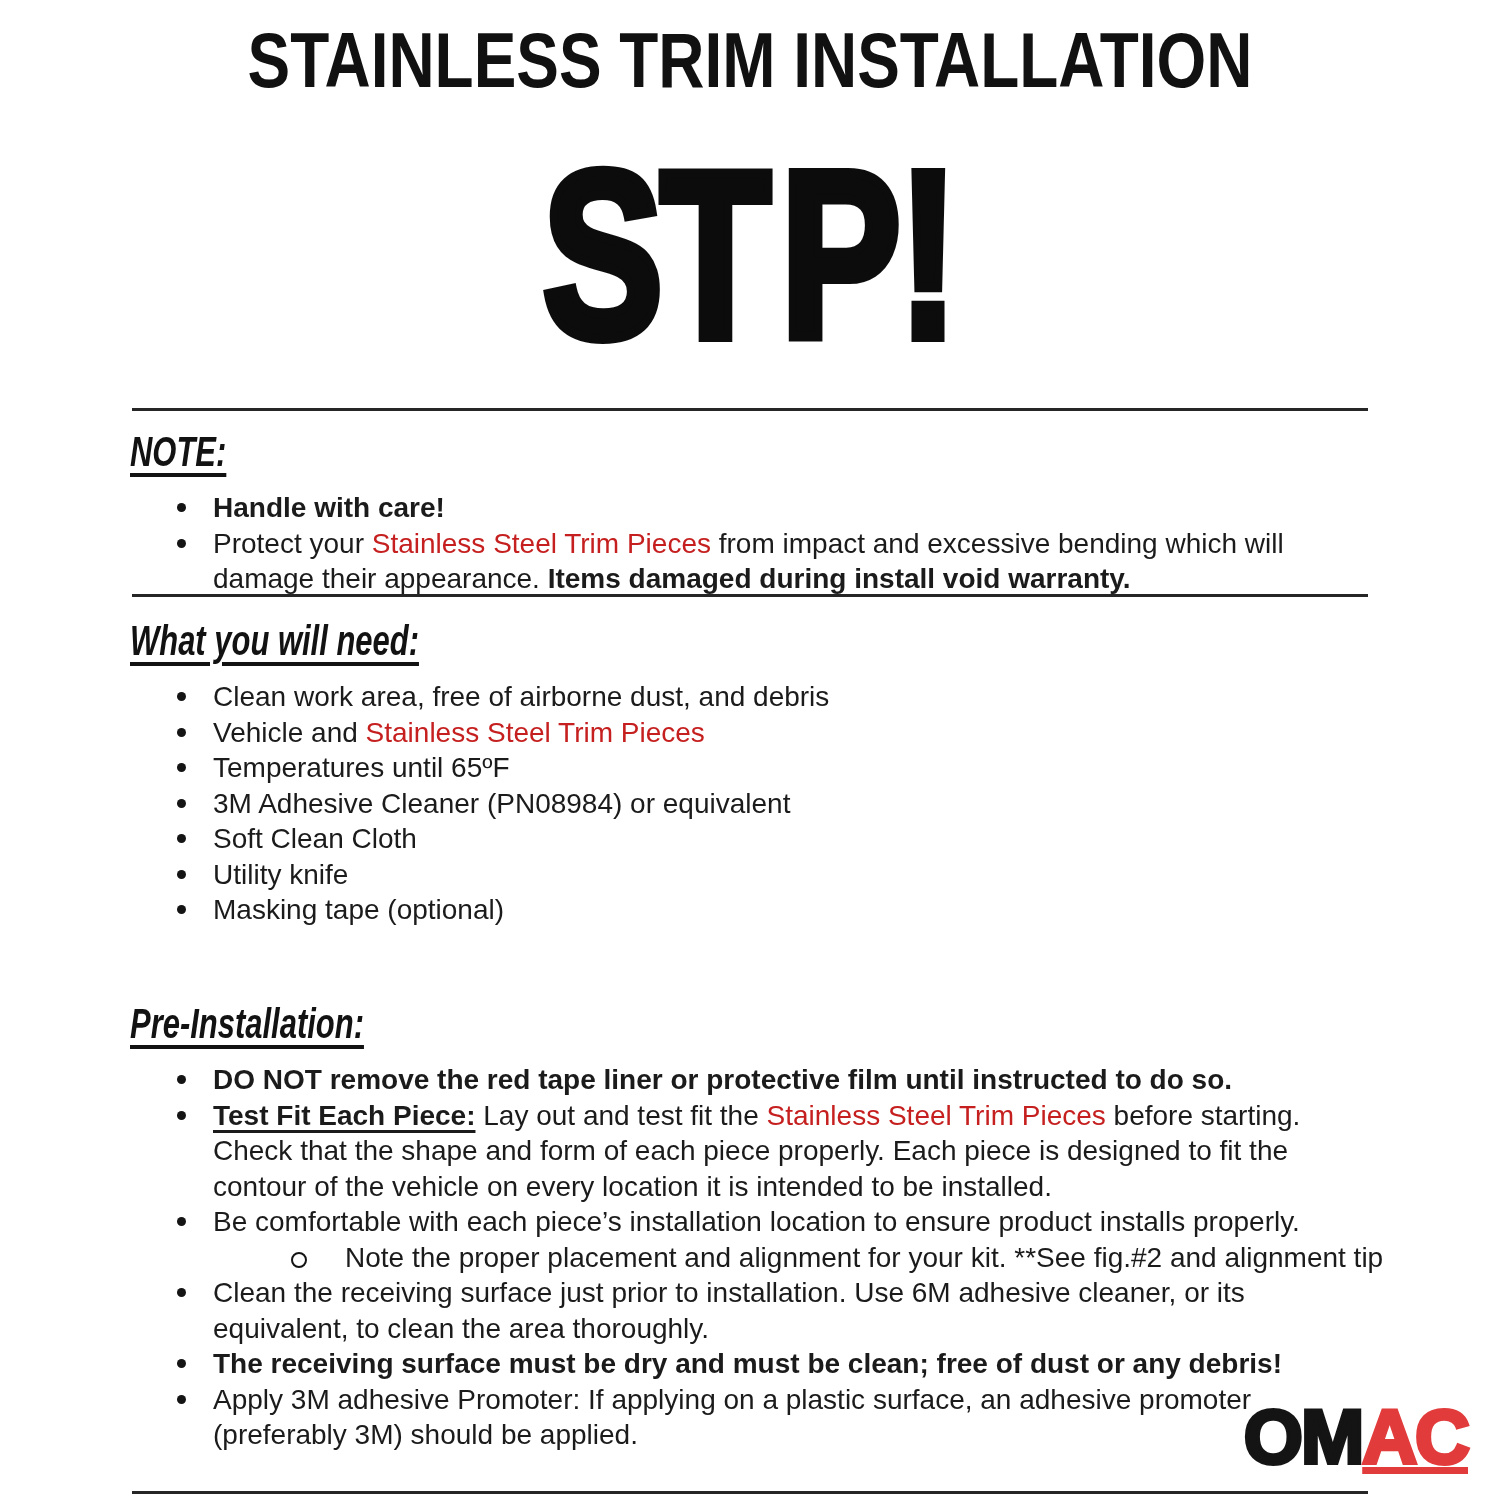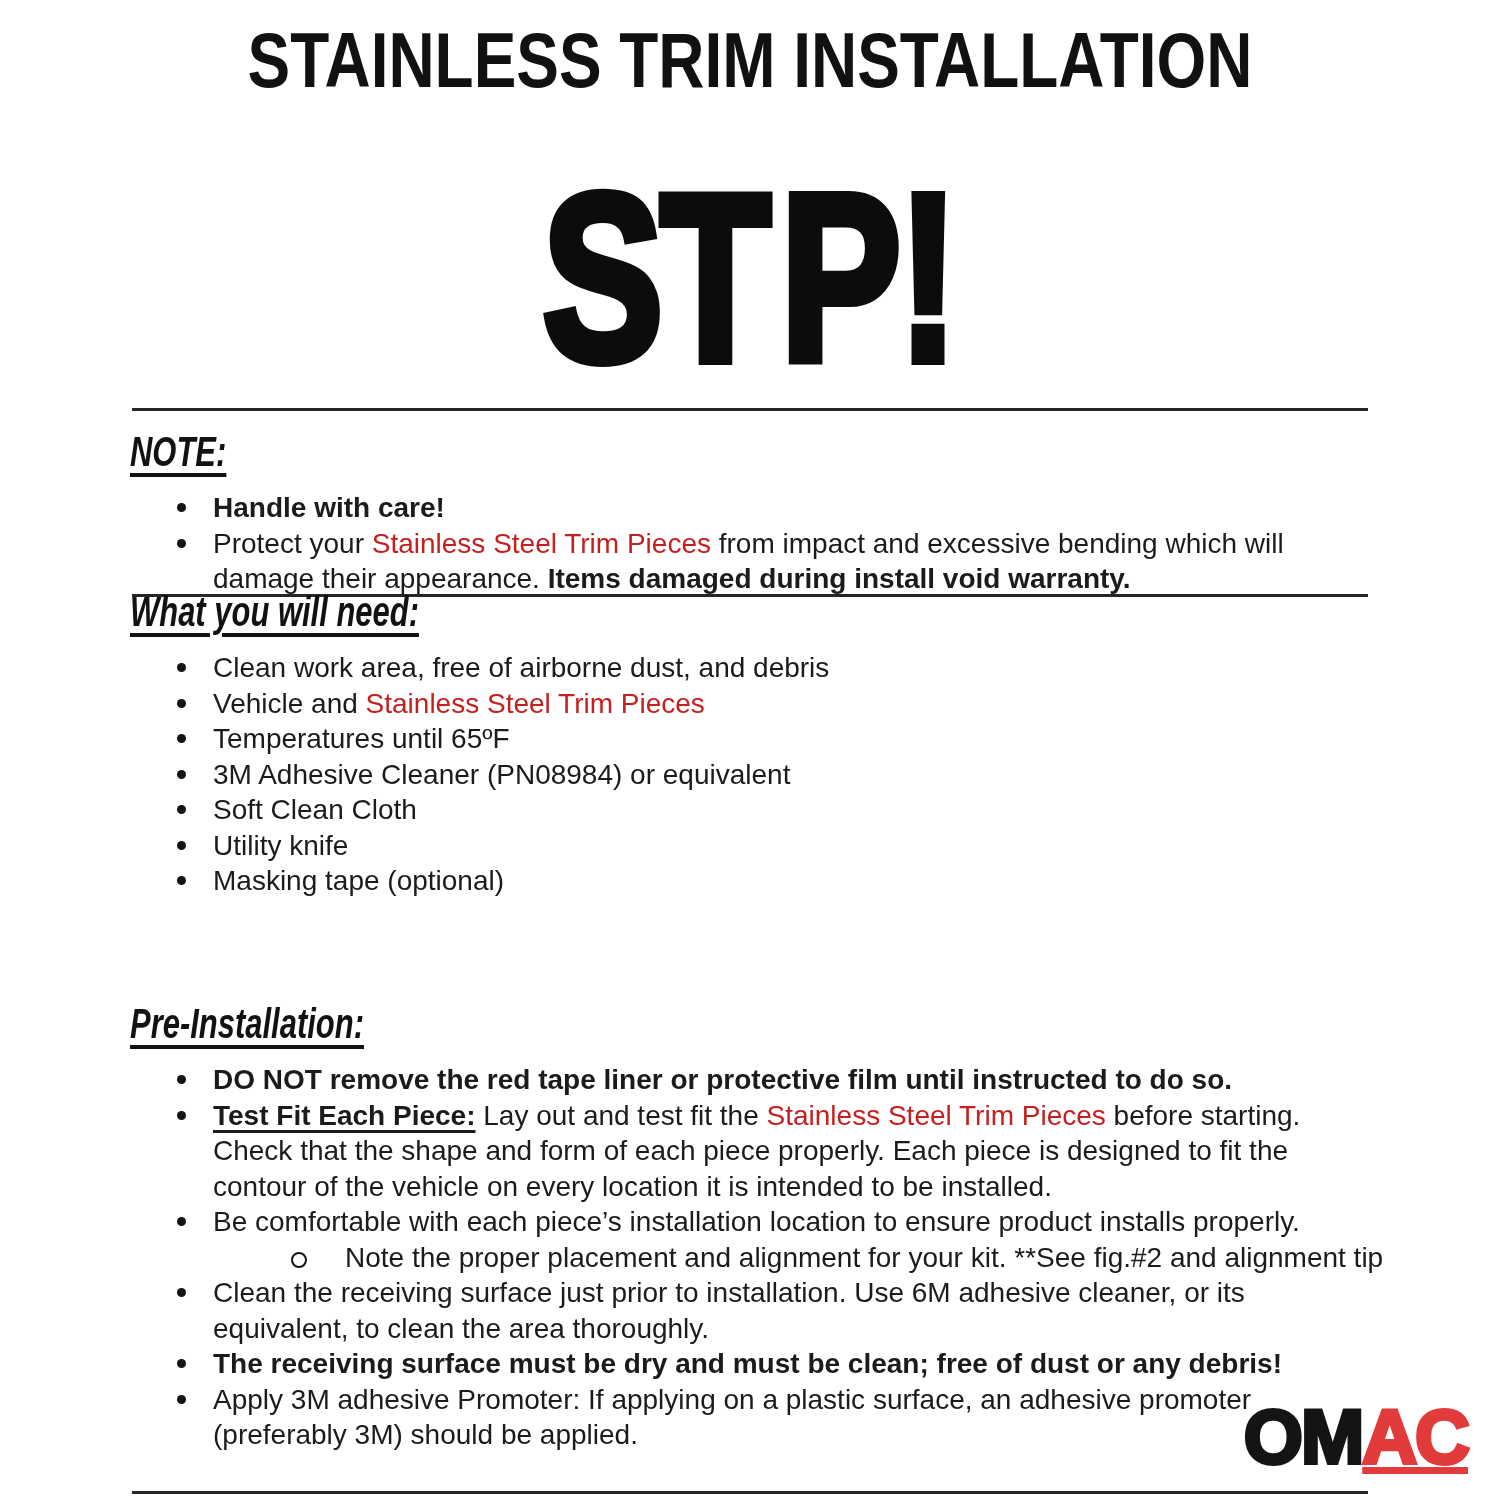--- a/index.html
+++ b/index.html
@@ -22,21 +22,21 @@
     position:absolute; top:20px; left:0; right:0;
     margin:0; text-align:center;
     font-size:77px; font-weight:bold; line-height:80px;
     color:#111;
     transform:scaleX(0.83); transform-origin:center top;
     white-space:nowrap;
   }
 
   
   .stop-row{
-    position:absolute; top:175px; left:0; right:0; height:205px;
+    position:absolute; top:152px; left:0; right:0; height:205px;
     display:flex; justify-content:center; align-items:flex-start;
   }
   .stop-word{
     font-size:238px; font-weight:bold; line-height:205px;
     color:#0c0c0c; -webkit-text-stroke:10px #0c0c0c;
     letter-spacing:-4px; white-space:nowrap;
   }
   .w-left{  transform:scaleX(0.76); margin:0 -30px; }
   .w-right{ transform:scaleX(0.76); margin:0 -20px; }
   .sign-wrap{
@@ -61,21 +61,21 @@
 
   
   .hr{ position:absolute; left:132px; right:132px; height:3px; background:var(--rule); }
   .hr1{ top:408px; }
   .hr2{ top:594px; }
   .hr3{ top:1491px; }
 
   
   .sec{ position:absolute; left:130px; width:1290px; }
   .sec-note{ top:426px; }
-  .sec-need{ top:586px; }
+  .sec-need{ top:615px; }
   .sec-pre{  top:998px; }
   .sec h2{
     margin:0 0 14px 0;
     font-size:43px; line-height:50px; font-weight:bold; font-style:italic;
     color:#121212;
     text-decoration:underline; text-decoration-thickness:3.5px; text-underline-offset:7px;
     transform:scaleX(0.72); transform-origin:left center; white-space:nowrap;
   }
   .sec ul{
     list-style:none; margin:0; padding:0 0 0 45px;

